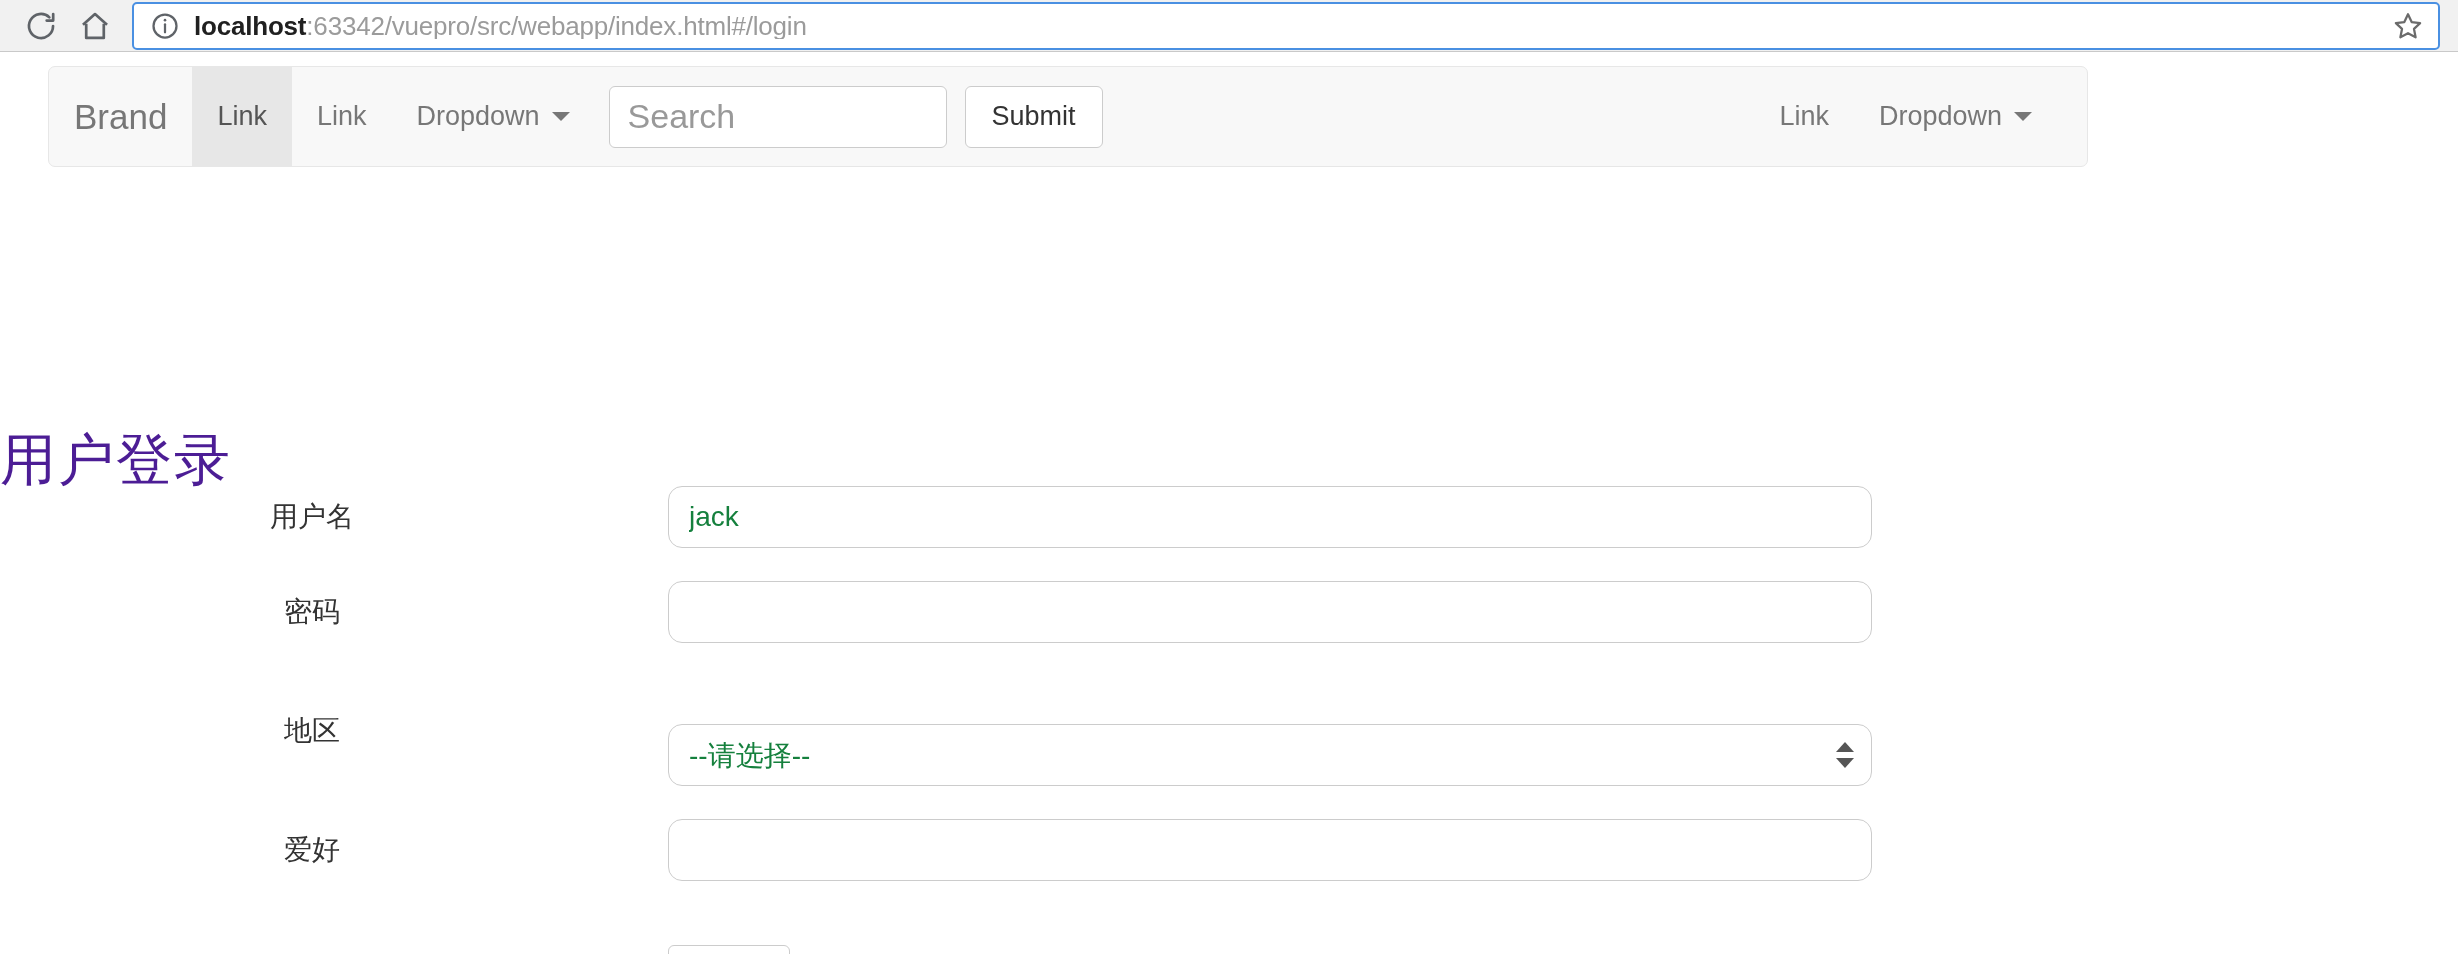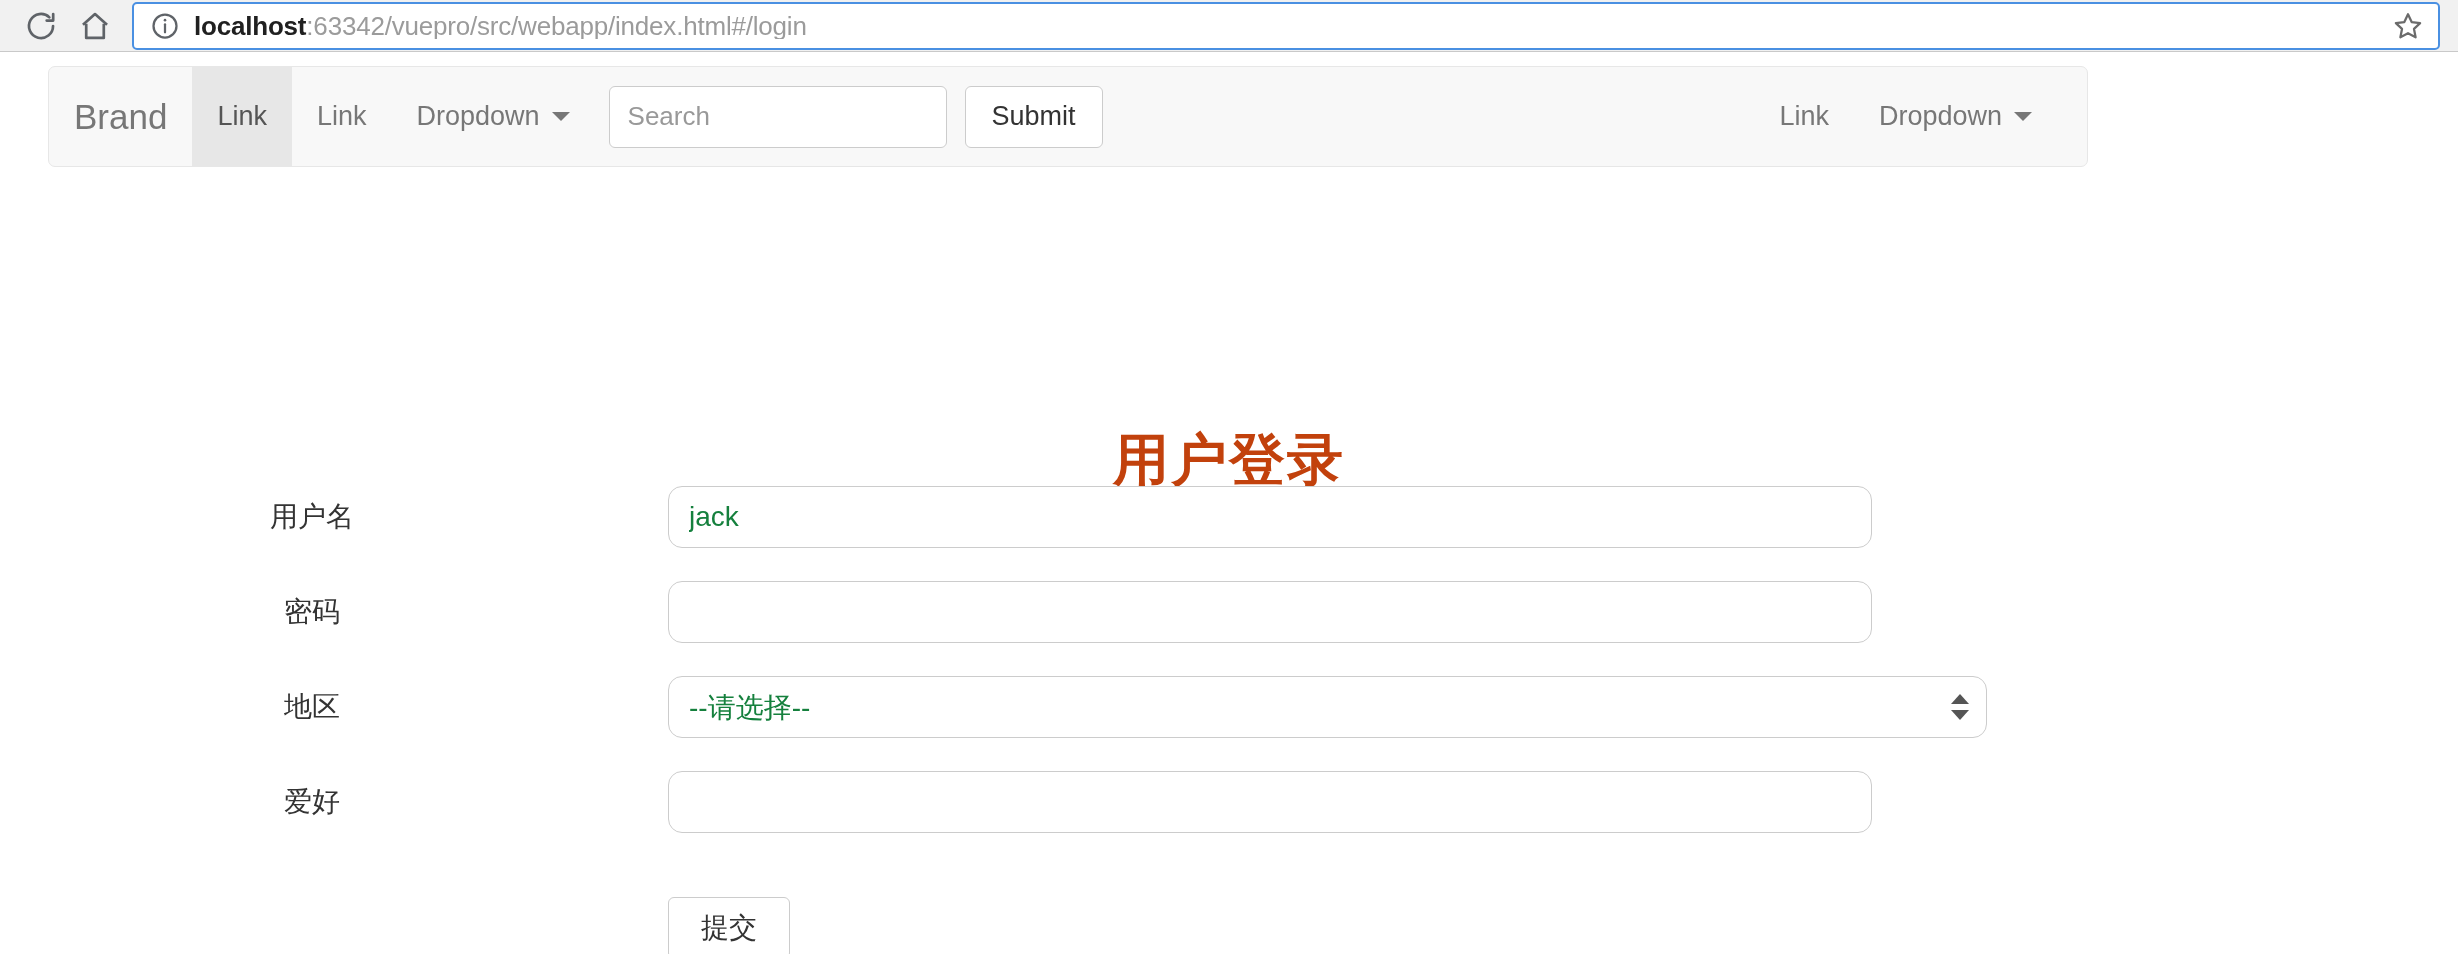--- a/index.html
+++ b/index.html
@@ -107,21 +107,21 @@
     border-top: 9px solid #777777;
   }
 
   .nav-form { display: flex; align-items: center; margin-left: 14px; }
   .nav-search {
     width: 338px;
     height: 62px;
     border: 1px solid #cccccc;
     border-radius: 6px;
     background: #ffffff;
-    font-size: 26px;
+    font-size: 34px;
     color: #14532d;
     padding: 0 18px;
     font-family: "Liberation Sans", "DejaVu Sans", sans-serif;
     outline: none;
   }
   .nav-search::placeholder { color: #999999; }
   .nav-submit {
     margin-left: 18px;
     height: 62px;
     padding: 0 26px;
@@ -132,24 +132,24 @@
     color: #333333;
     font-family: "Liberation Sans", "DejaVu Sans", sans-serif;
     cursor: pointer;
   }
 
   
   .page-title {
     position: absolute;
     left: 0; right: 0;
     top: 333px;
-    text-align: center;
+    text-align: left;
     font-size: 56px;
-    color: #c2410c;
-    font-weight: 700;
+    color: #4c1d95;
+    font-weight: 400;
     letter-spacing: 2px;
   }
 
   .form {
     position: absolute;
     left: 0;
     top: 434px;
     width: 2458px;
   }
   .form-row {
@@ -170,21 +170,21 @@
     height: 62px;
     border: 1px solid #cccccc;
     border-radius: 14px;
     background: #ffffff;
     font-size: 28px;
     color: #15803d;
     padding: 8px 20px;
     font-family: "Liberation Sans", "DejaVu Sans", sans-serif;
     outline: none;
   }
-  .select-wrap { position: relative; width: 1319px; height: 62px; }
+  .select-wrap { position: relative; width: 1204px; height: 62px; margin-top: 48px; }
   .select-wrap .form-control {
     width: 100%;
     appearance: none; -webkit-appearance: none; -moz-appearance: none;
     cursor: pointer;
     padding-right: 58px;
   }
   .select-arrows {
     position: absolute;
     right: 16px;
     top: 0; bottom: 0;

